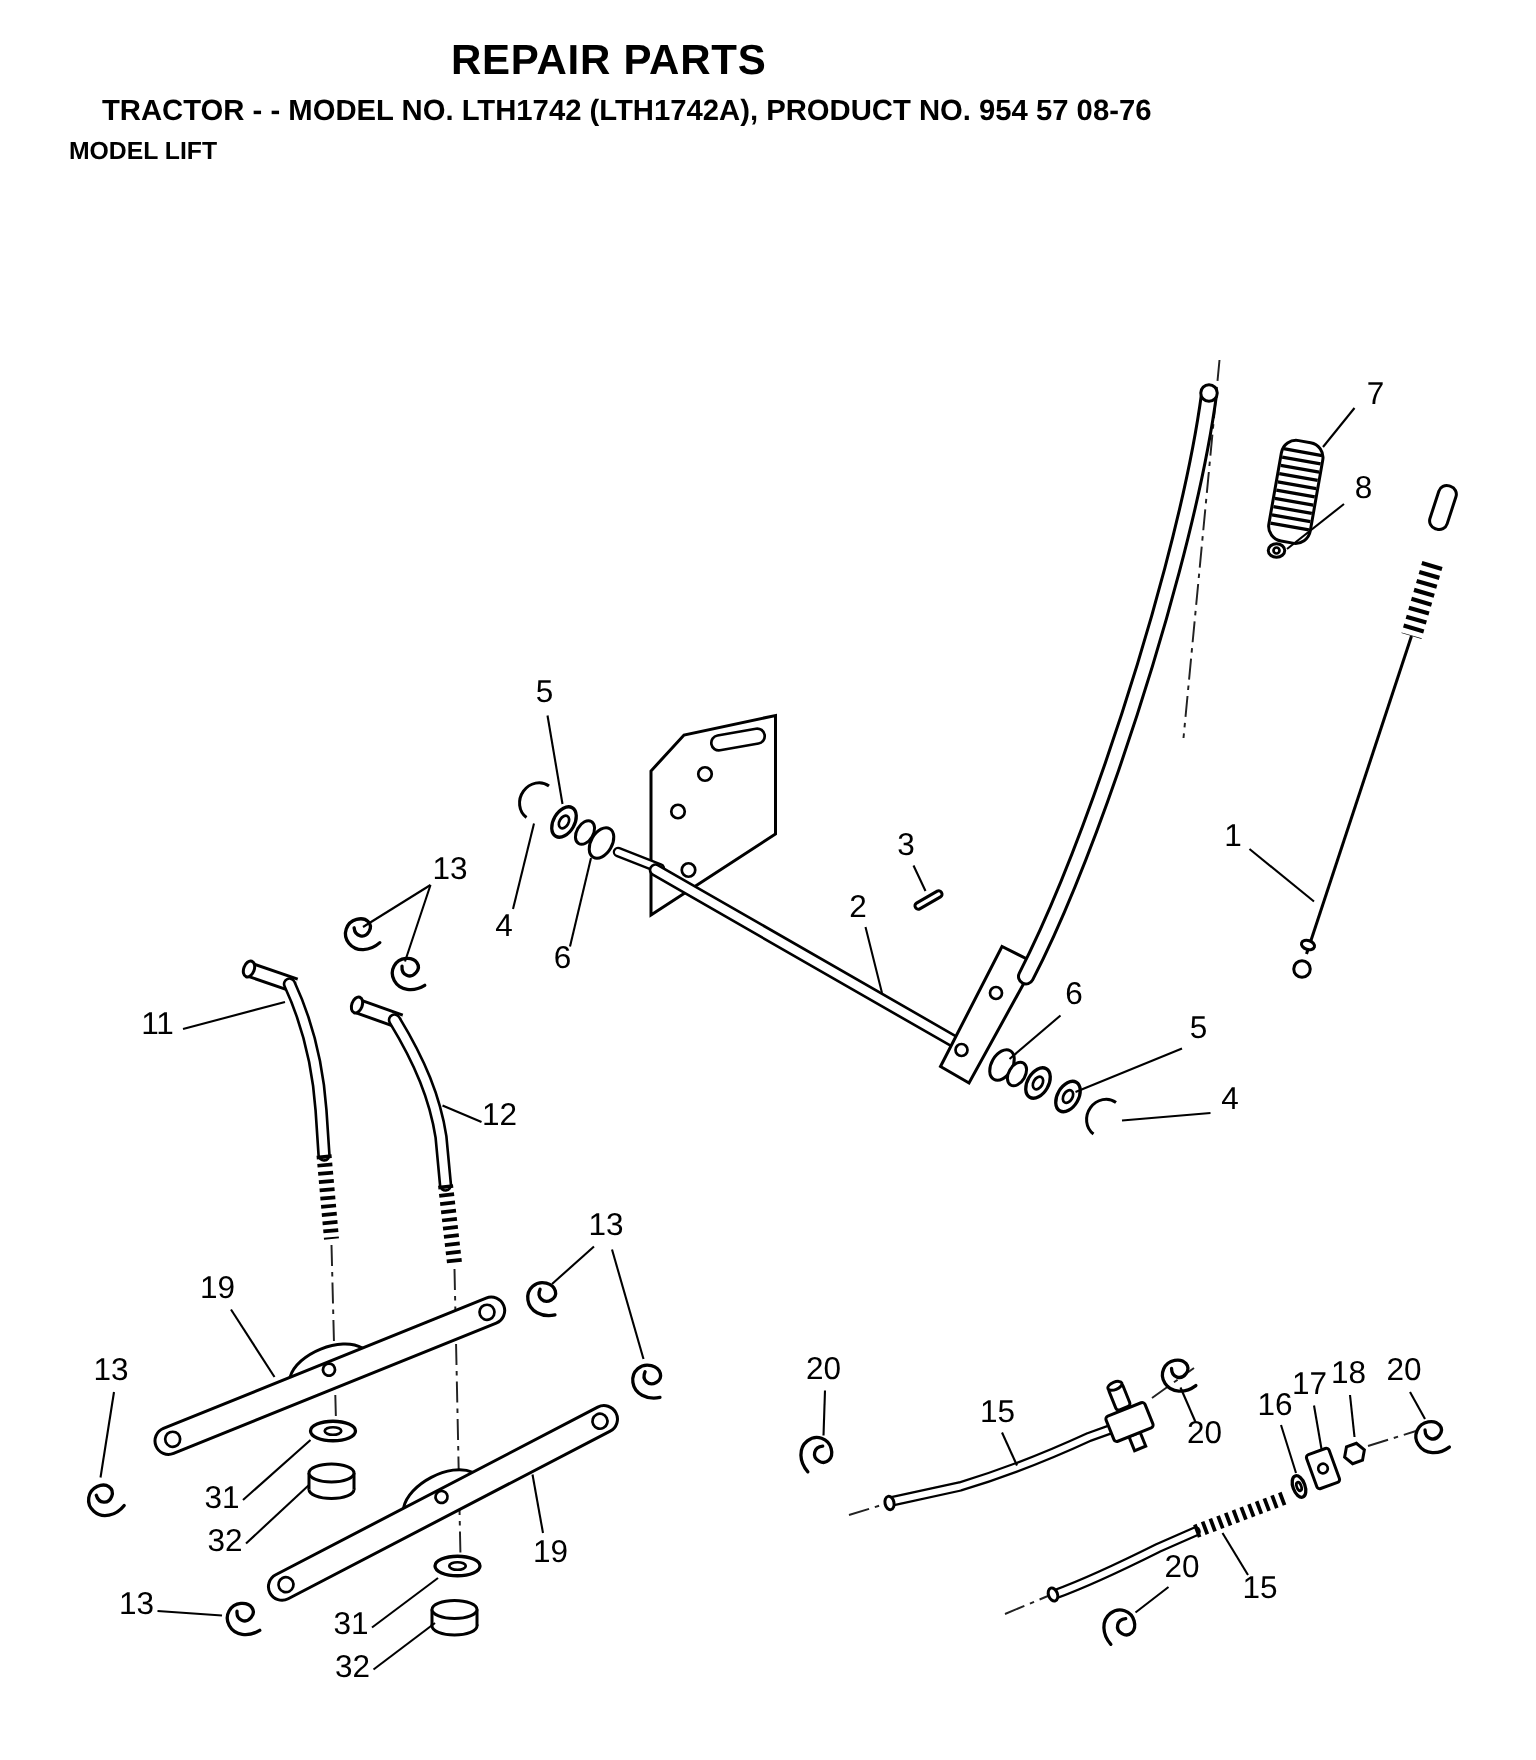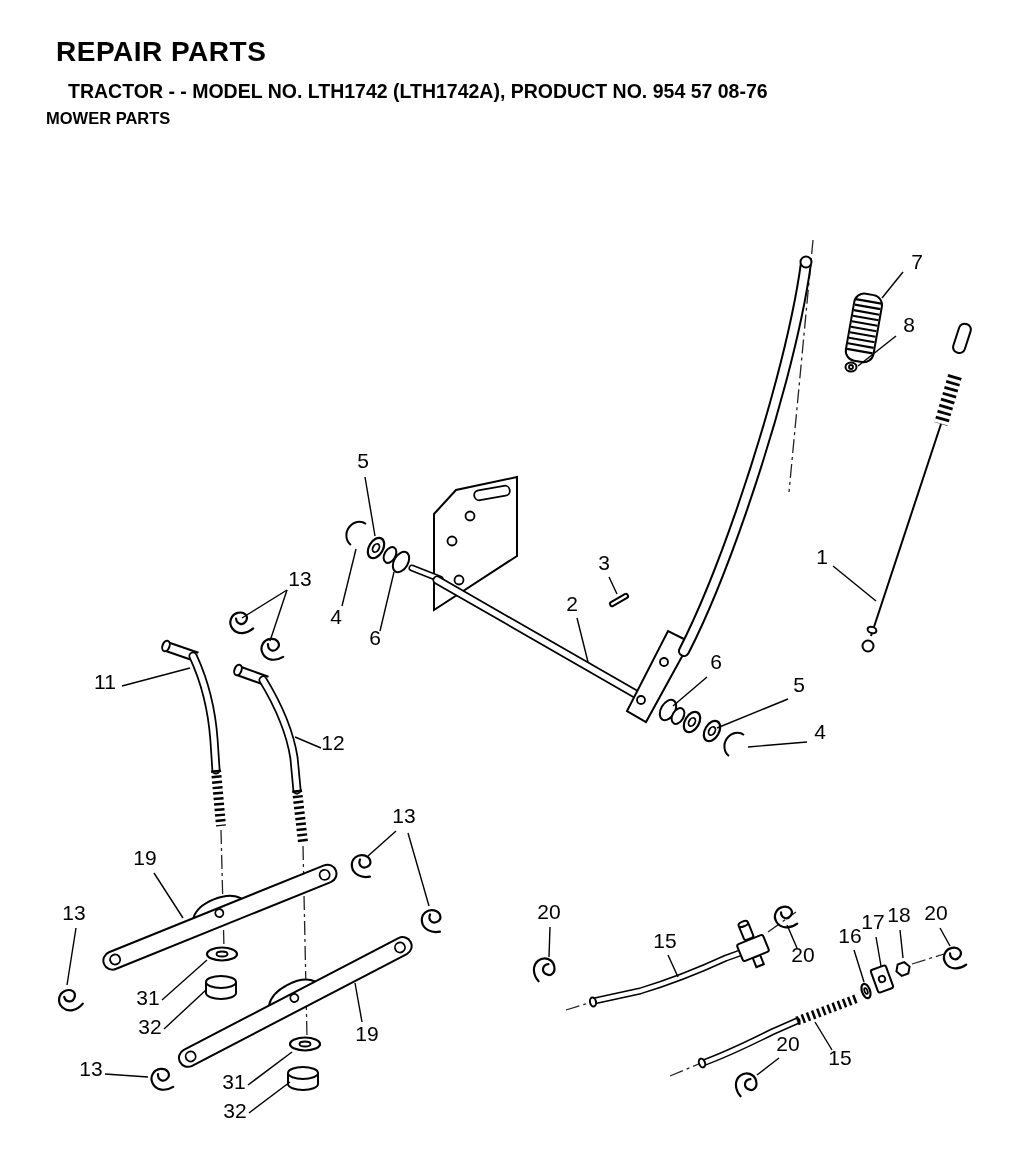--- a/index.html
+++ b/index.html
@@ -1,20 +1,20 @@
 <!DOCTYPE html>
 <html><head>
 <meta charset="utf-8">
 <style>
   html,body{margin:0;padding:0;background:#fff;}
   body{width:1024px;height:1173px;position:relative;overflow:hidden;
        font-family:"Liberation Sans",sans-serif;color:#000;}
   .page{position:absolute;inset:0;background:#fff;}
   .hdr{position:absolute;left:44px;top:24px;z-index:5;}
-  .hdr h1{margin:12px;font-size:28px;font-weight:bold;letter-spacing:.5px;}
+  .hdr h1{margin:0;font-size:28px;font-weight:bold;letter-spacing:.5px;text-align:center;}
   .hdr .sub{margin:7px 0 0 24px;font-size:19.5px;font-weight:bold;}
   .hdr .sec{margin:6px 0 0 2px;font-size:16.5px;font-weight:bold;}
   svg{position:absolute;left:0;top:0;}
   
   .ln{stroke:#000;stroke-width:2;fill:none;}
   .shape{fill:#fff;stroke:#000;stroke-width:2;}
   .shape2{fill:#fff;stroke:#000;stroke-width:2.2;}
   .hole{fill:#fff;stroke:#000;stroke-width:1.8;}
   .t12{stroke:#000;stroke-width:12;fill:none;stroke-linecap:round;}
   .t8w{stroke:#fff;stroke-width:8;fill:none;stroke-linecap:round;}
@@ -34,21 +34,21 @@
   .callout{font-family:"Liberation Sans",sans-serif;font-size:21px;fill:#000;}
 </style>
 </head>
 <body>
 
 <div class="page">
 
   <div class="hdr">
     <h1>REPAIR PARTS</h1>
     <div class="sub">TRACTOR - - MODEL NO. LTH1742 (LTH1742A), PRODUCT NO. 954 57 08-76</div>
-    <div class="sec">MOWER PARTS</div>
+    <div class="sec">MODEL LIFT</div>
   </div>
 
   <svg width="1024" height="1173" viewBox="0 0 1024 1173">
     <defs>
       <path id="hairpin" class="clip" d="M12,14 C4,18 -5,16 -8,9 C-11,2 -6,-5 1,-5 C8,-5 11,1 7,5 C3,9 -3,6 -2,0"></path>
     </defs>
 
     <g>
       <path class="cdash" d="M813,240 L789,492"></path>
       <path class="cdash" d="M221,830 L224,948"></path>

